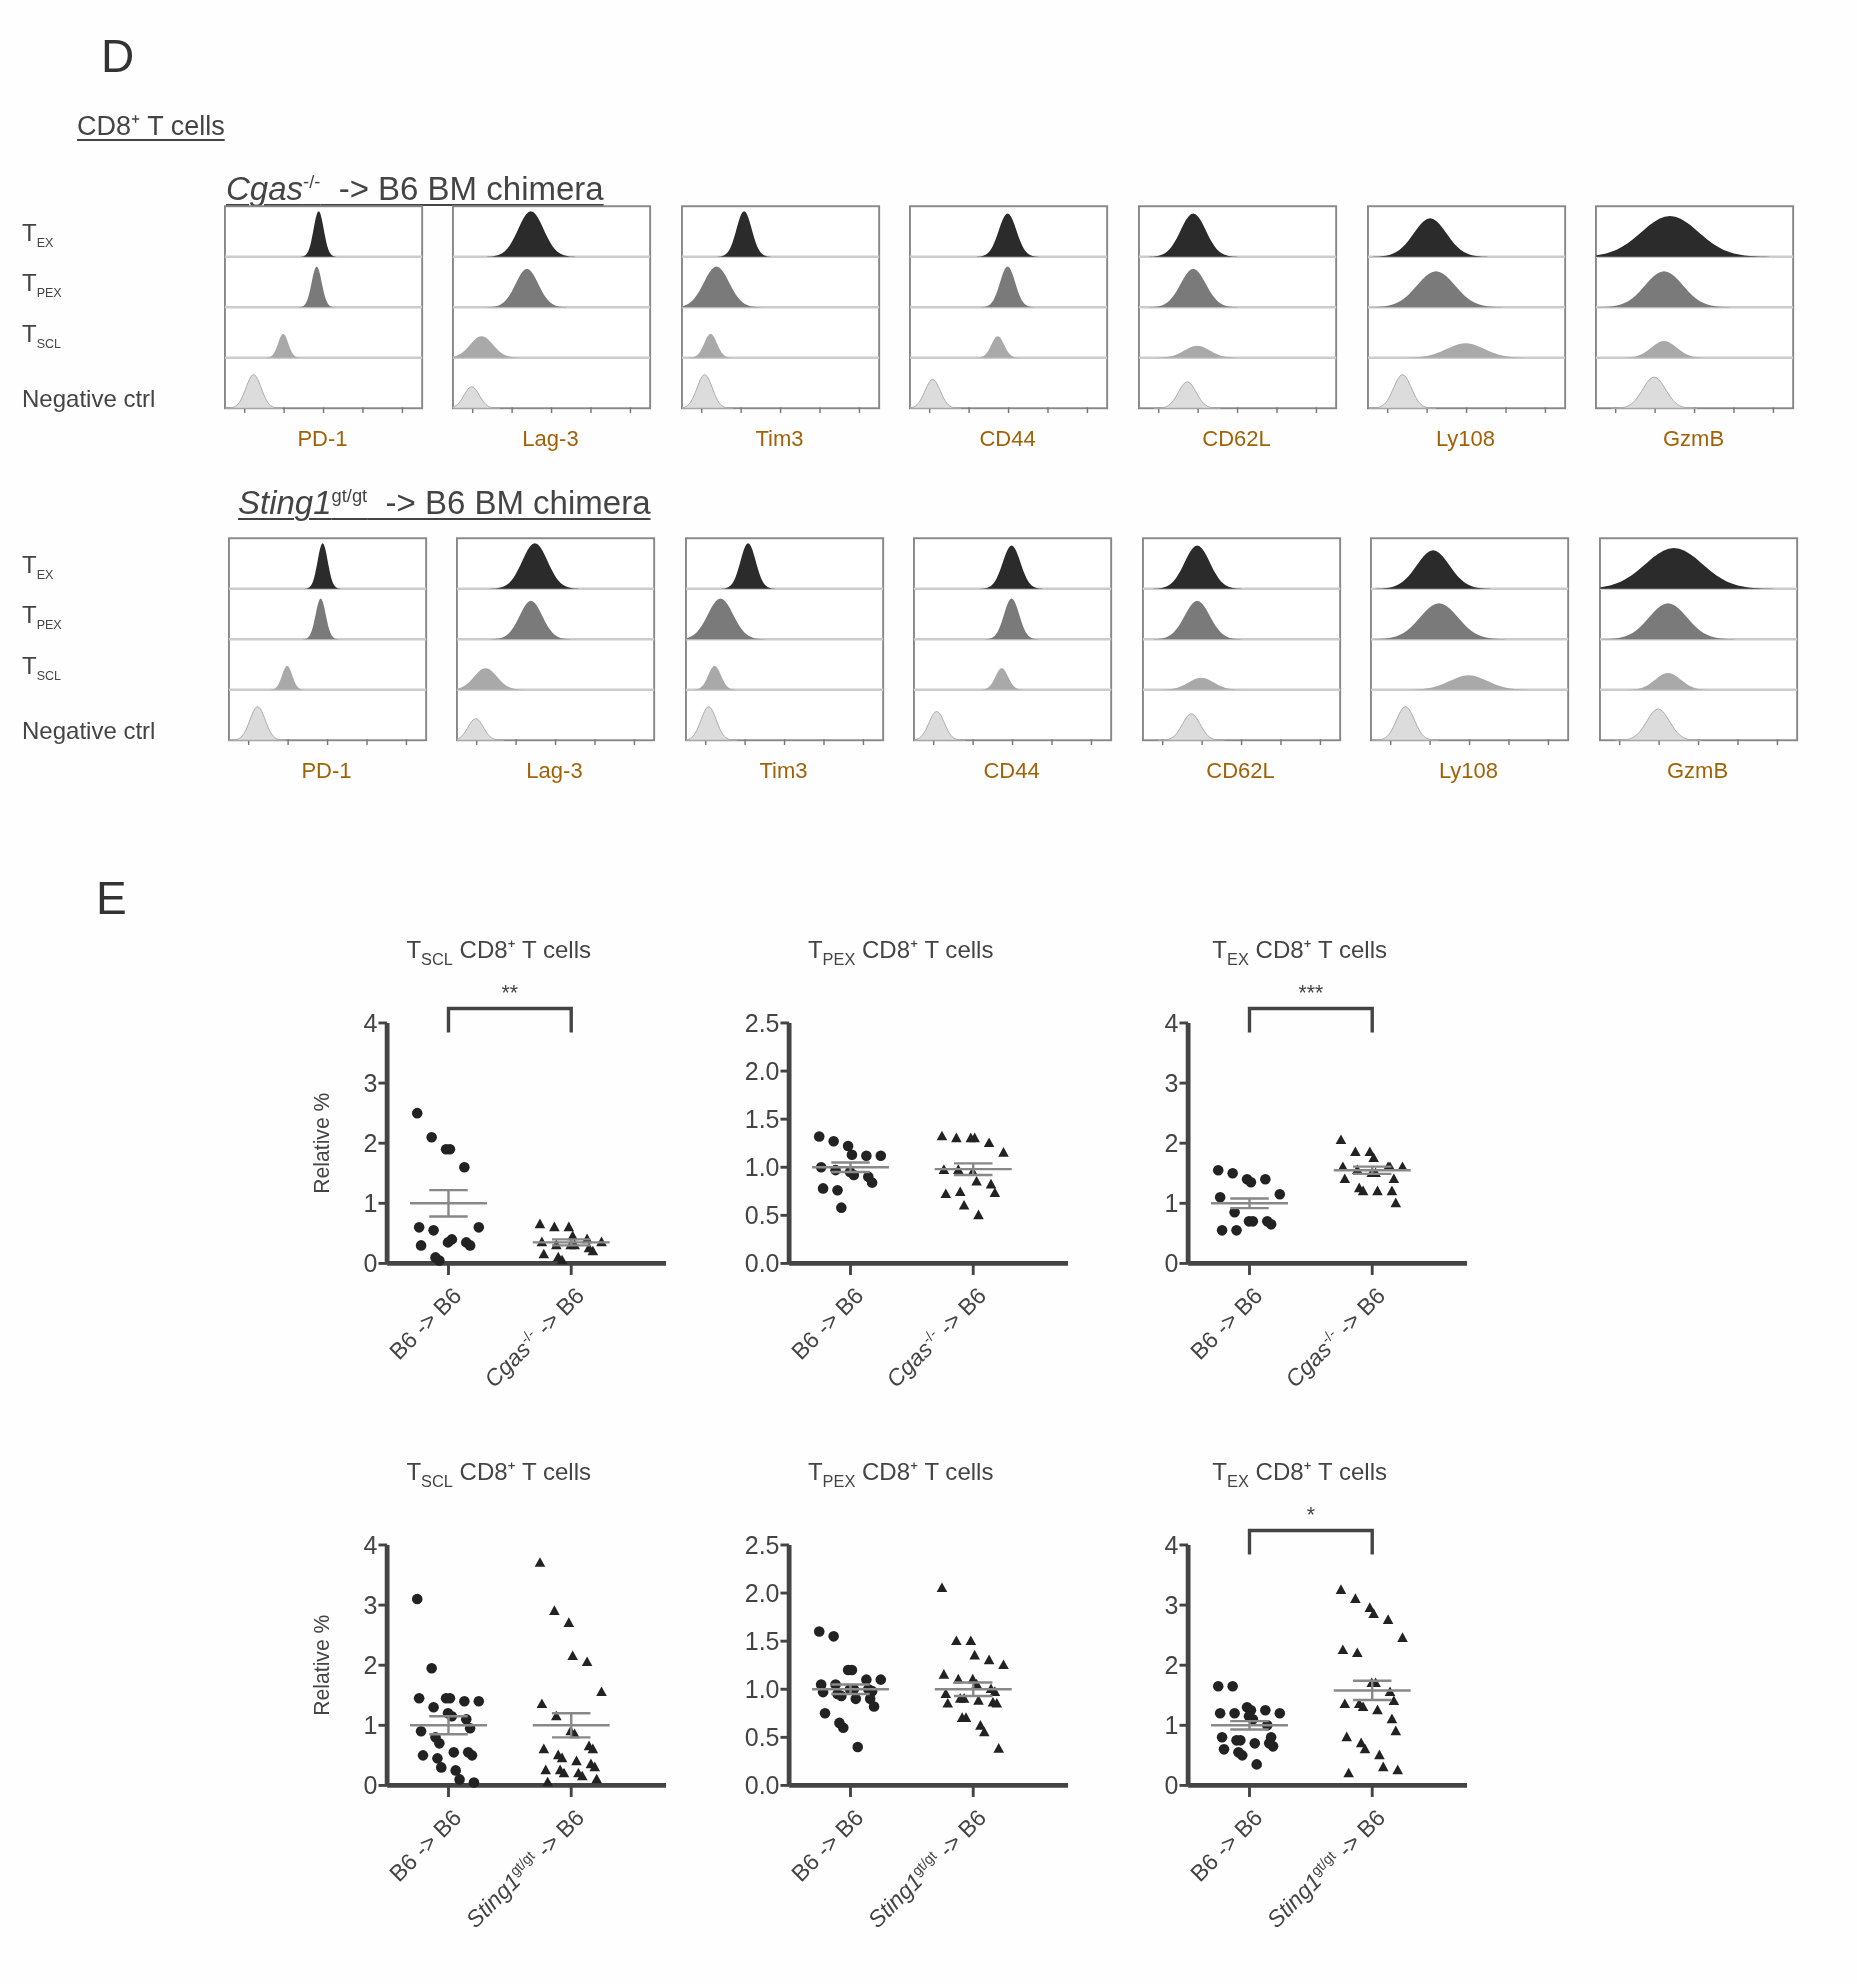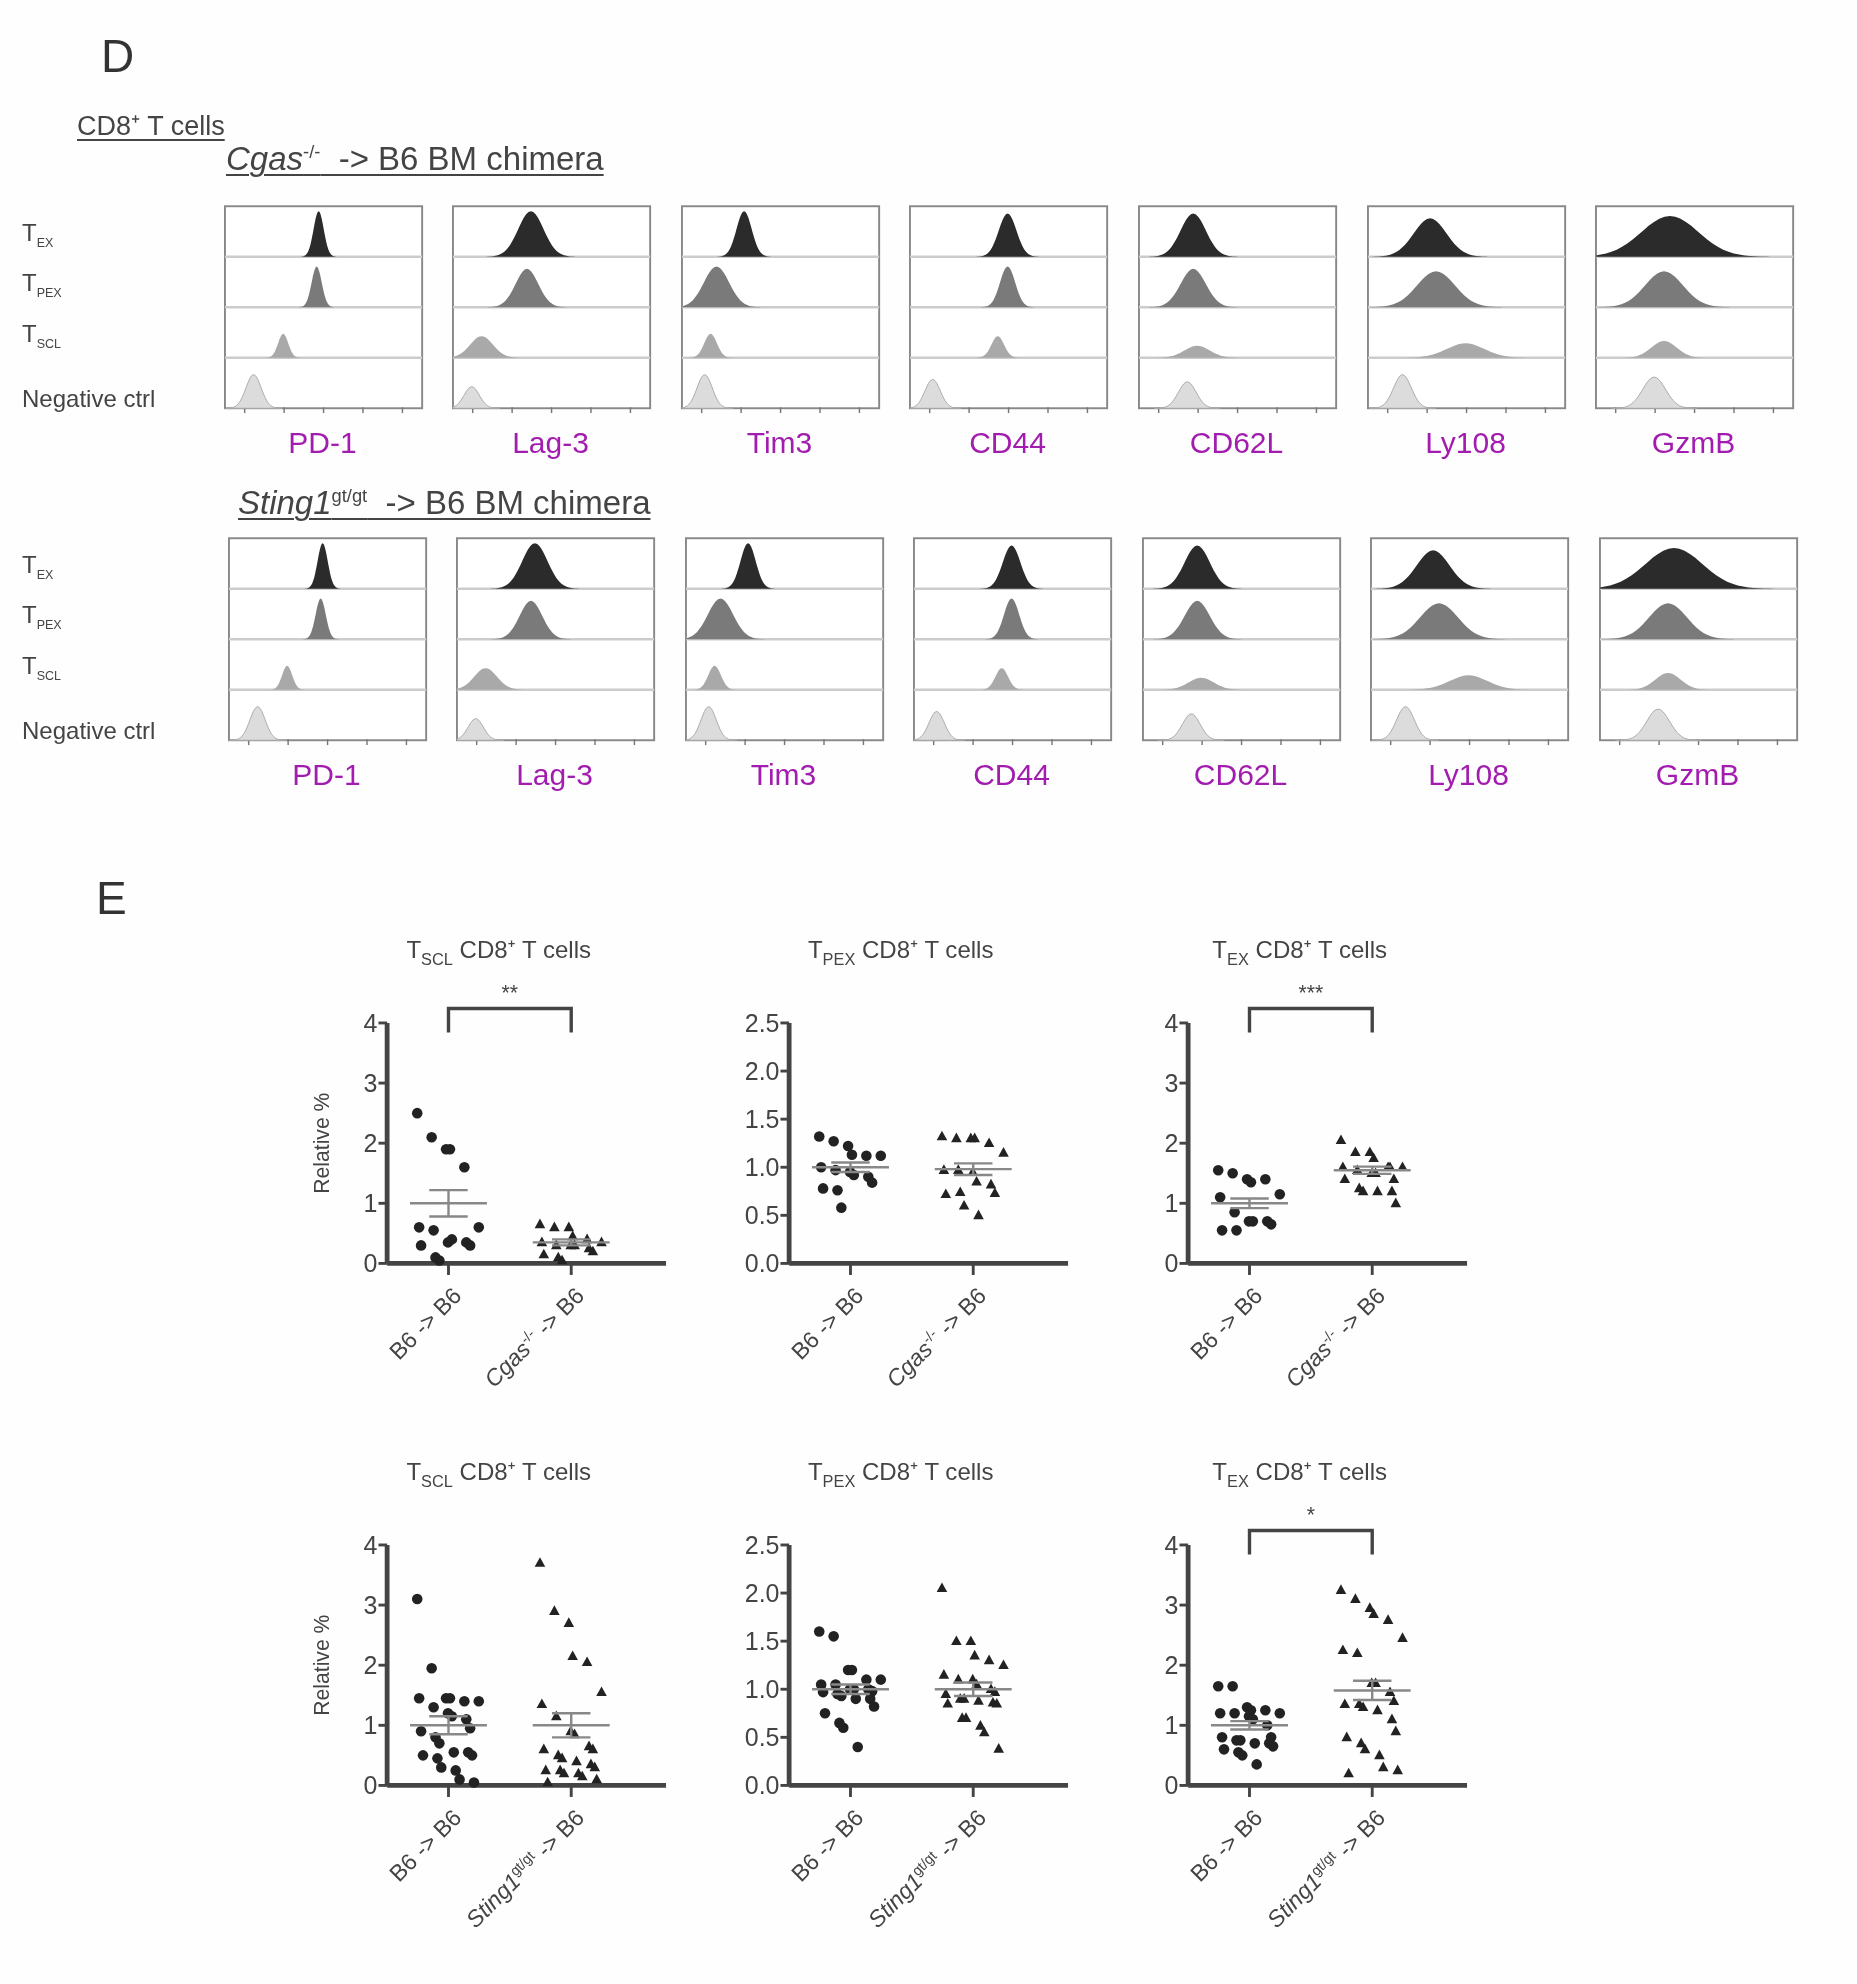--- a/index.html
+++ b/index.html
@@ -5,31 +5,31 @@
   html,body{margin:0;padding:0;background:#fefefe;}
   body{width:1857px;height:1985px;position:relative;overflow:hidden;font-family:"Liberation Sans",sans-serif;color:#333;}
   .abs{position:absolute;}
   .panel-letter{font-size:46px;color:#333;}
   .u{text-decoration:underline;text-decoration-thickness:2.4px;text-underline-offset:3.8px;}
   .section-title{font-size:27px;color:#444;}
   .chim-title{font-size:33px;color:#444;white-space:nowrap;}
   .chim-title sup{font-size:18.3px;}
   .row-label{font-size:24px;color:#444;}
   .row-label sub{font-size:12.5px;}
-  .marker-label{font-size:30px;color:#a21caf;text-align:center;}
+  .marker-label{font-size:22px;color:#a16207;text-align:center;}
   svg text{font-family:"Liberation Sans",sans-serif;}
 </style>
 </head>
 <body>
 
 <div class="abs panel-letter" style="left:101px;top:29px;">D</div>
 <div class="abs section-title u" style="left:77px;top:106px;">CD8⁺ T cells</div>
 
 <div id="blocks">
-    <div class="abs chim-title u" style="left:226px;top:140px;"><i>Cgas</i><sup>-/-</sup><span style="white-space: pre;">  -&gt; B6 BM chimera</span></div>
+    <div class="abs chim-title u" style="left:226px;top:170px;"><i>Cgas</i><sup>-/-</sup><span style="white-space: pre;">  -&gt; B6 BM chimera</span></div>
     <div class="abs row-label" style="right:1643px;top:219px;width:192px;"><span>T</span><sub>EX</sub></div>
     <div class="abs row-label" style="right:1643px;top:269px;width:192px;"><span>T</span><sub>PEX</sub></div>
     <div class="abs row-label" style="right:1643px;top:320px;width:192px;"><span>T</span><sub>SCL</sub></div>
     <div class="abs row-label" style="right:1643px;top:385px;width:192px;"><span>Negative ctrl</span></div>
     <svg width="202" height="217" style="position:absolute;left:224px;top:205px;" viewBox="0 0 420 450">
       <rect x="2" y="2" width="410" height="420" fill="#fff" stroke="#888" stroke-width="4"></rect>
       <line x1="2" x2="412" y1="107" y2="107" stroke="#ccc" stroke-width="5"></line>
       <line x1="2" x2="412" y1="212" y2="212" stroke="#ccc" stroke-width="5"></line>
       <line x1="2" x2="412" y1="317" y2="317" stroke="#ccc" stroke-width="5"></line>
       <line x1="43" x2="43" y1="420" y2="432" stroke="#777" stroke-width="3"></line>

